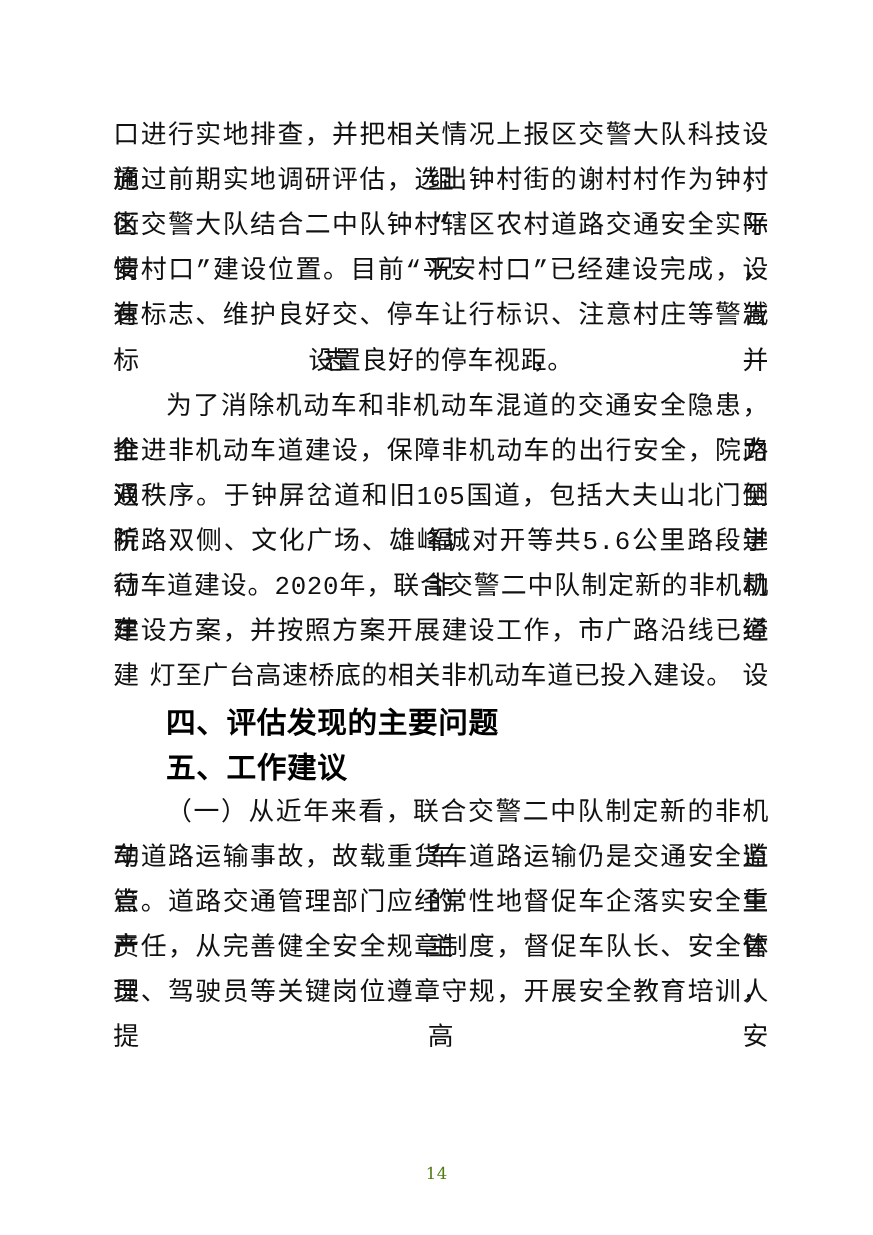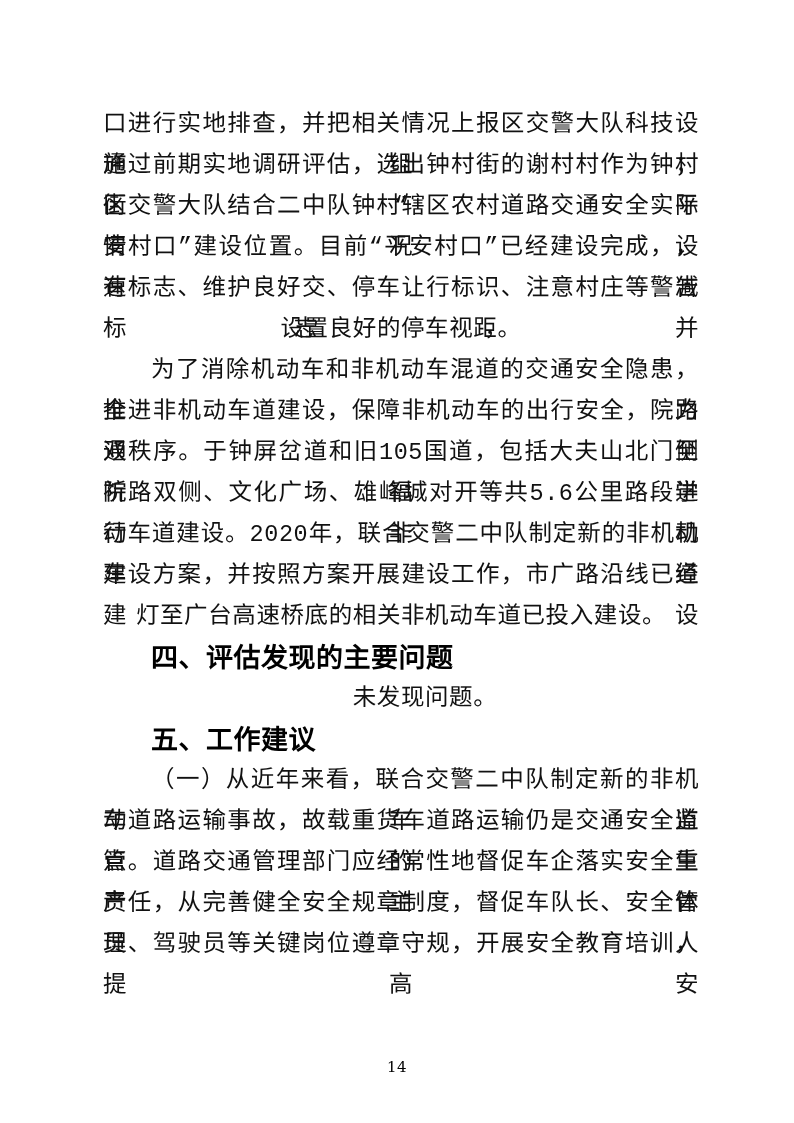--- a/index.html
+++ b/index.html
@@ -69,21 +69,21 @@
   }
 
   .page-number {
     position: absolute;
     left: 0;
     top: 1058px;
     width: 794px;
     text-align: center;
     font-family: "DejaVu Serif", "Liberation Serif", serif;
     font-size: 15px;
-    color: #000000;
+    color: #4d7c0f;
     letter-spacing: 0.5px;
   }
 </style>
 </head>
 <body>
 
 <div class="page">
 
   <div class="text-block">
 
@@ -102,23 +102,20 @@
       <div class="line fill">推进非机动车道建设，保障非机动车的出行安全，院路双侧</div>
       <div class="line fill">通秩序。于钟屏岔道和旧105国道，包括大夫山北门至祈福学</div>
       <div class="line fill">院路双侧、文化广场、雄峰城对开等共5.6公里路段进行非机</div>
       <div class="line fill">动车道建设。2020年，联合交警二中队制定新的非机动车道</div>
       <div class="line fill">建设方案，并按照方案开展建设工作，市广路沿线已经建设</div>
       <div class="line short">灯至广台高速桥底的相关非机动车道已投入建设。</div>
     </div>
 
     <div class="heading">四、评估发现的主要问题</div>
 
-    <div>
-      <div class="line short indent">未发现问题。</div>
-    </div>
 
     <div class="heading">五、工作建议</div>
 
     <div>
       <div class="line fill indent">（一）从近年来看，联合交警二中队制定新的非机动车道</div>
       <div class="line fill">车道路运输事故，故载重货车道路运输仍是交通安全监管的重</div>
       <div class="line fill">点。道路交通管理部门应经常性地督促车企落实安全生产主体</div>
       <div class="line fill">责任，从完善健全安全规章制度，督促车队长、安全管理人</div>
       <div class="line fill">员、驾驶员等关键岗位遵章守规，开展安全教育培训，提高安</div>
     </div>

